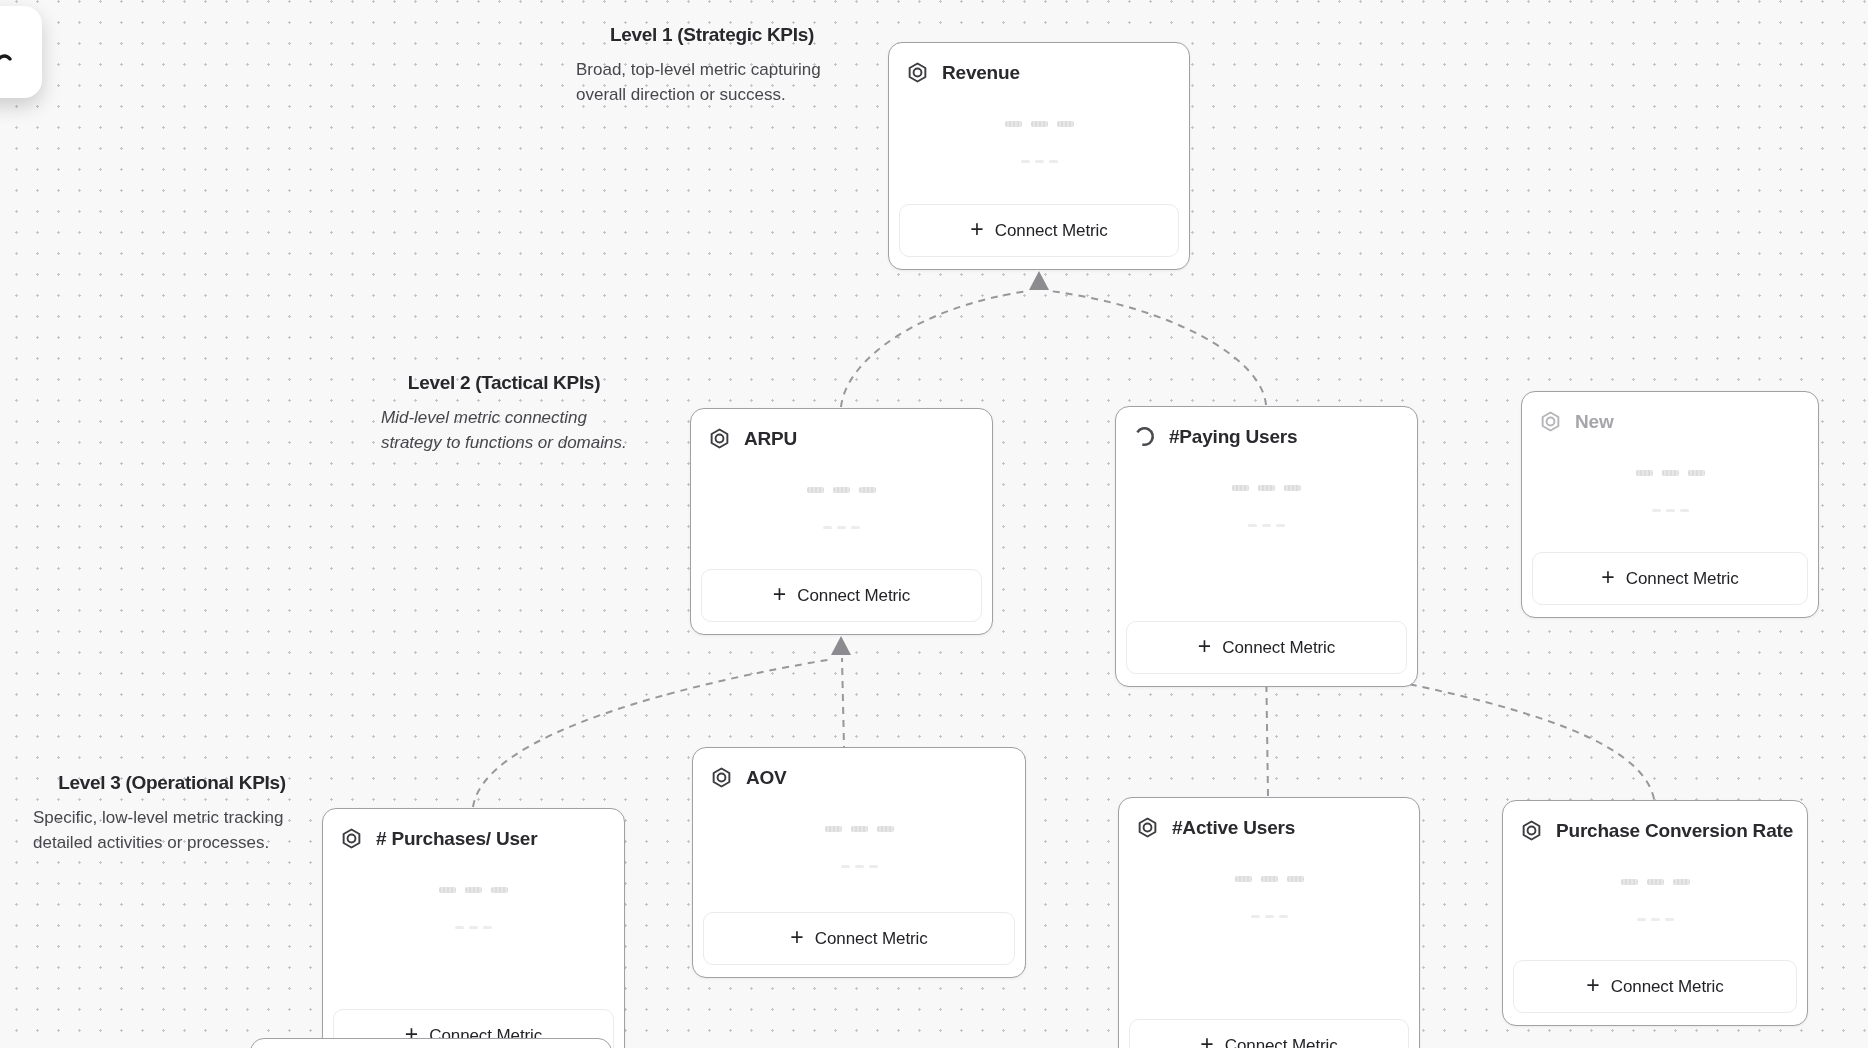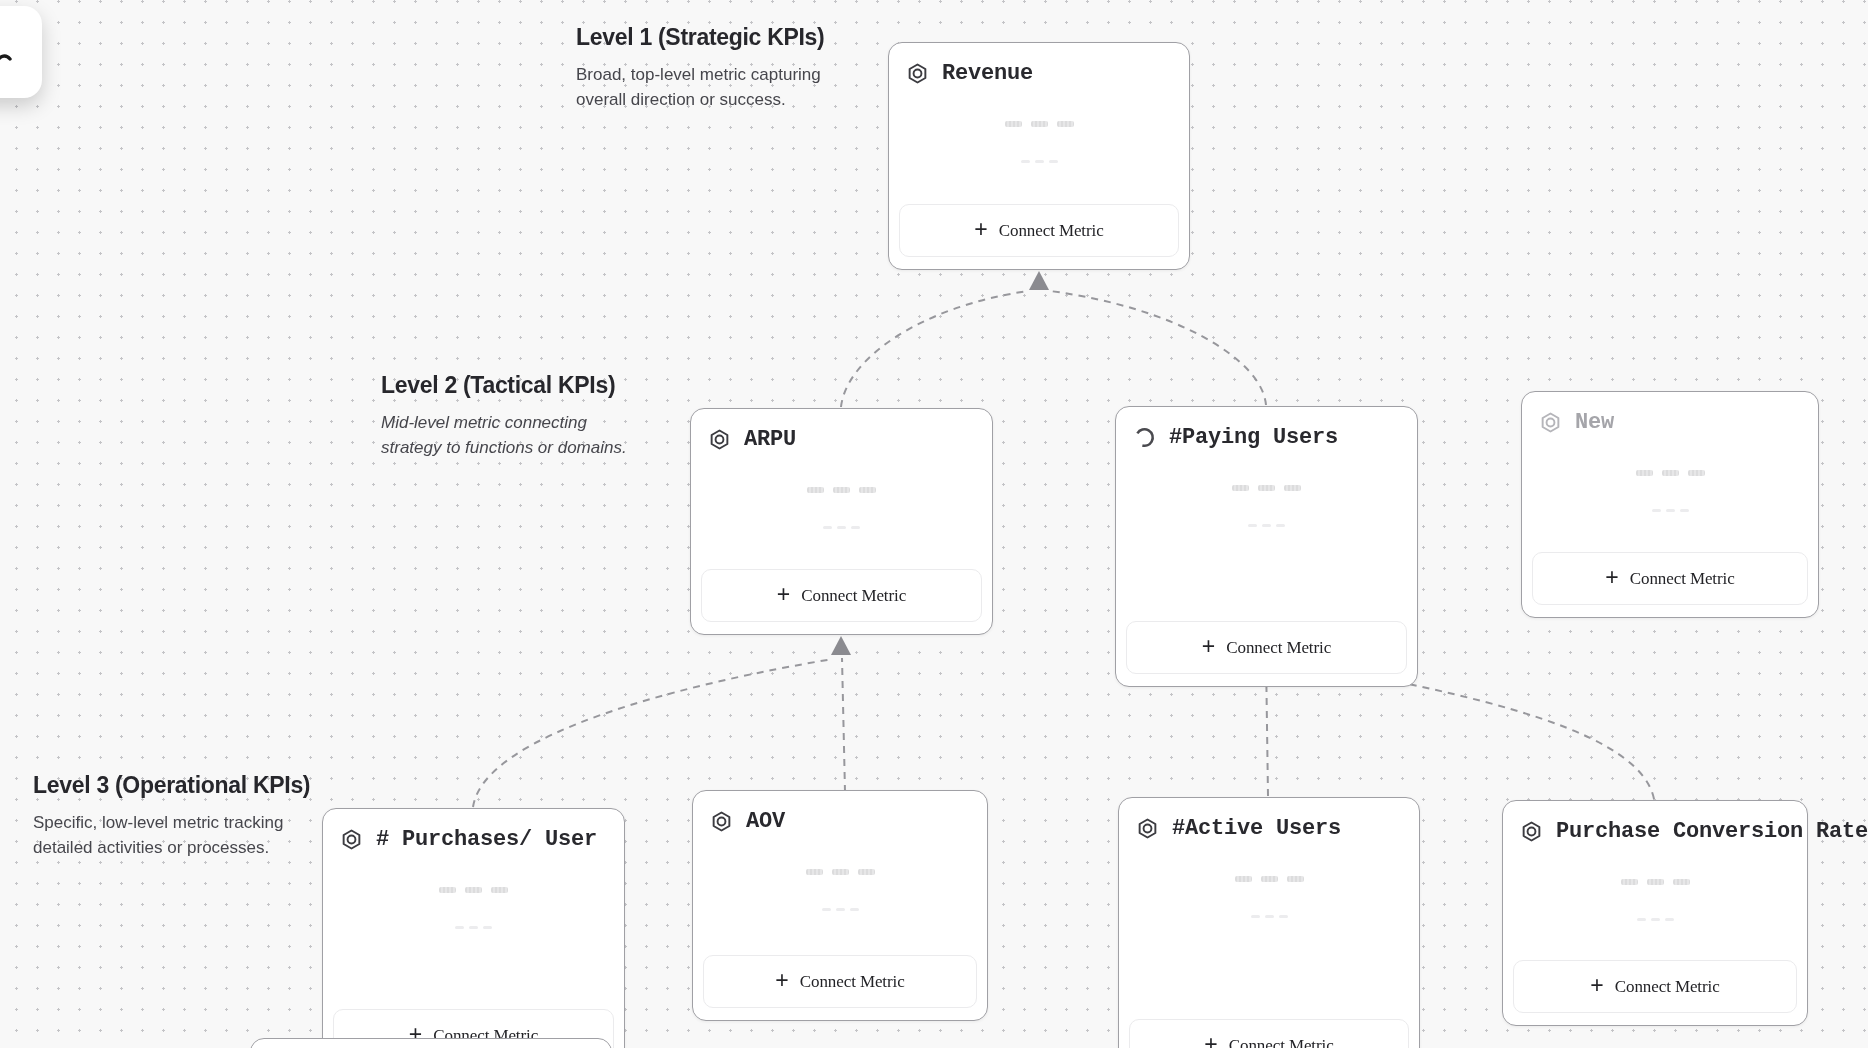--- a/index.html
+++ b/index.html
@@ -6,57 +6,57 @@
   body{
     width:1868px;height:1048px;overflow:hidden;position:relative;
     font-family:"Liberation Sans",sans-serif;
     background-color:#f8f8f8;
     background-image:radial-gradient(#c4c4c7 1.3px, transparent 1.4px);
     background-size:21px 21px;
     background-position:6px 12px;
   }
   
   .level-block{position:absolute;}
-  .level-title{font-size:23px;font-weight:700;color:#27272c;letter-spacing:-0.3px;margin:0;}
+  .level-title{font-size:19px;font-weight:700;color:#27272c;letter-spacing:-0.3px;margin:0;text-align:center;}
   .level-desc{font-size:17px;color:#46464c;line-height:25px;margin-top:11px;}
   #level1{left:576px;top:24px;} #level1 .level-desc{width:272px;}
   #level2{left:381px;top:372px;} #level2 .level-desc{width:246px;font-style:italic;}
   #level3{left:33px;top:772px;}  #level3 .level-desc{width:278px;}
   
   .card{
     position:absolute;background:#fff;border:1.5px solid #a0a0a5;border-radius:14px;
     box-shadow:0 1px 3px rgba(0,0,0,0.06);box-sizing:border-box;
   }
   .card-head{display:flex;align-items:center;gap:13px;padding:18px 17px 0 17px;}
-  .card-title{font-size:22px;font-weight:700;color:#29292e;letter-spacing:-0.2px;white-space:nowrap;font-family:Liberation Mono, monospace;}
+  .card-title{font-size:19px;font-weight:700;color:#29292e;letter-spacing:-0.2px;white-space:nowrap;}
   .card.pending .card-title{color:#a5a5aa;}
   .metric-icon{width:23px;height:23px;flex:0 0 auto;display:block;}
   
   .skel-row{position:absolute;left:0;right:0;display:flex;justify-content:center;}
   .skel-row.r1{top:78px;gap:9px;}
   .skel-row.r2{top:117px;gap:5px;}
   .skel-bar{width:17px;height:6px;border-radius:2px;background:#e2e2e3;
     background-image:repeating-linear-gradient(90deg,#dcdcdd 0 2px,#e7e7e8 2px 4px);}
   .skel-dash{width:9px;height:3px;border-radius:1.5px;background:#ececee;}
   
   .connect-btn{
     position:absolute;left:10px;right:10px;bottom:12px;height:53px;
     background:#fff;border:1.5px solid #ebebed;border-radius:10px;
     display:flex;align-items:center;justify-content:center;gap:11px;cursor:pointer;
     box-sizing:border-box;
   }
   .plus-glyph{font-size:23px;font-weight:400;color:#232327;line-height:1;margin-top:-2px;}
-  .connect-label{font-size:17px;font-weight:500;color:#232327;letter-spacing:-0.1px;font-family:Liberation Serif, serif;}
+  .connect-label{font-size:17px;font-weight:500;color:#232327;letter-spacing:-0.1px;}
   
   #card-revenue{left:888px;top:42px;width:302px;height:228px;}
   #card-arpu{left:690px;top:408px;width:303px;height:227px;}
   #card-paying{left:1115px;top:406px;width:303px;height:281px;}
   #card-new{left:1521px;top:391px;width:298px;height:227px;}
   #card-purchases{left:322px;top:808px;width:303px;height:267px;}
-  #card-aov{left:692px;top:790px;width:296px;height:231px;}
+  #card-aov{left:692px;top:747px;width:334px;height:231px;}
   #card-active{left:1118px;top:797px;width:302px;height:288px;}
   #card-pcr{left:1502px;top:800px;width:306px;height:226px;}
   
   #floating-panel{
     position:absolute;left:-62px;top:6px;width:104px;height:92px;background:#fff;
     border-radius:18px;box-shadow:0 8px 20px rgba(0,0,0,0.18);
   }
   #floating-panel svg{position:absolute;left:58px;top:42px;}
   #partial-card-bottom{
     position:absolute;left:250px;top:1038px;width:362px;height:50px;background:#fff;

